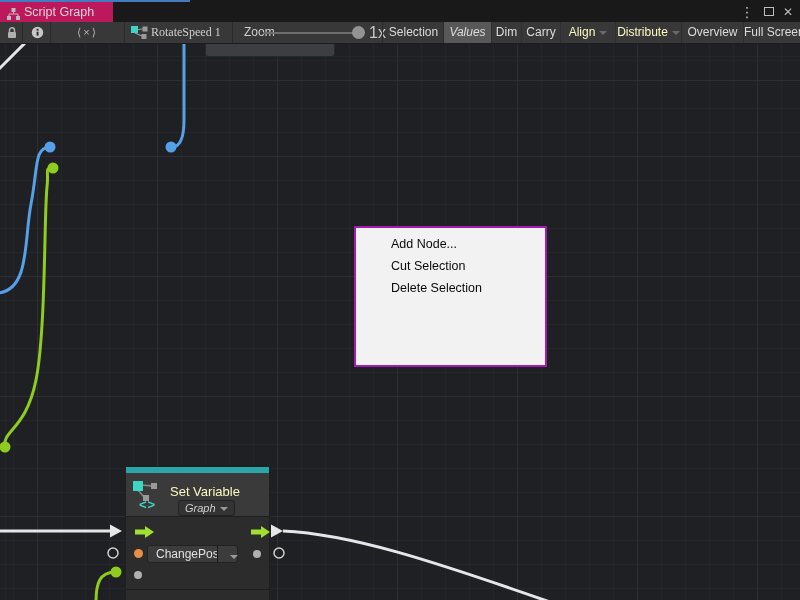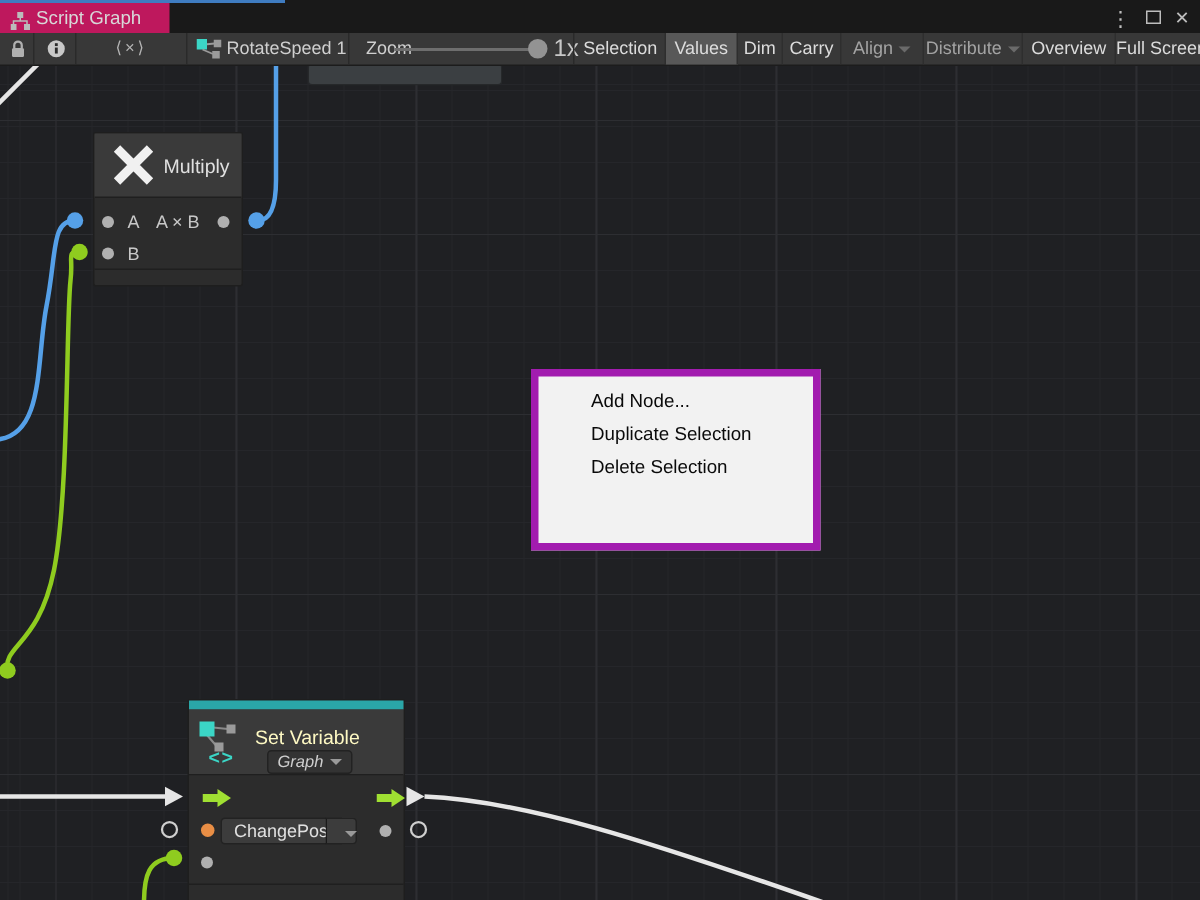--- a/index.html
+++ b/index.html
@@ -19,30 +19,30 @@
   .win-close { position:absolute; right:5px; top:1px; font-size:12px; line-height:18px; }
 
   
   .toolbar { position:absolute; left:0; top:22px; width:800px; height:22px; background:#383838; border-bottom:1px solid #1c1c1c; color:#d4d4d4; font-size:12px; }
   .tb-sec { position:absolute; top:0; height:21px; border-right:1px solid #2a2a2a; }
   .tb-lock { left:0; width:23px; }
   .tb-info { left:23px; width:28px; }
   .tb-code { left:51px; width:74px; text-align:center; line-height:21px; color:#b4b4b4; letter-spacing:2px; font-size:11px; }
   .tb-machine { left:125px; width:108px; }
   .tb-machine .mi { position:absolute; left:6px; top:4px; }
-  .tb-machine .ml { position:absolute; left:26px; top:0; line-height:21px; white-space:nowrap; color:#cfcfcf; }
+  .tb-machine .ml { position:absolute; left:26px; top:0; line-height:21px; white-space:nowrap; color:#cfcfcf;font-family:Liberation Serif, serif; }
   .tb-zoomlabel { position:absolute; left:233px; top:0; line-height:21px; color:#cfcfcf;margin-left:11px; }
   .tb-track { position:absolute; left:263px; top:10px; width:93px; height:2px; background:#6e6e6e; }
   .tb-knob { position:absolute; left:352px; top:4px; width:13px; height:13px; border-radius:50%; background:#939393; }
   .tb-zoomval { position:absolute; left:369px; top:0; line-height:21px; font-size:16px; color:#c8c8c8; }
   .tb-sep { position:absolute; left:382px; top:0; width:1px; height:21px; background:#2a2a2a; }
   .tb-btns { position:absolute; left:384px; top:0; height:21px; display:flex; }
   .tb-btn { height:21px; line-height:21px; text-align:center; border-right:1px solid #2e2e2e; color:#dcdcdc; white-space:nowrap; overflow:hidden; }
-  .tb-btn.active { background:#585858; }
-  .tb-btn.disabled { color:#a3a3a3; }
+  .tb-btn.active { background:#585858;font-style:italic; }
+  .tb-btn.disabled { color:#fef9c3; }
   .caret { display:inline-block; width:0; height:0; border-left:4px solid transparent; border-right:4px solid transparent; border-top:4px solid #9a9a9a; margin-left:4px; vertical-align:middle; }
   .tb-btn.disabled .caret { border-top-color:#6a6a6a; }
   .lock-svg { position:absolute; left:6px; top:4px; }
   .info-svg { position:absolute; left:8px; top:4px; }
 
   
   .canvas { position:absolute; left:0; top:44px; width:800px; height:556px; overflow:hidden;
     background-color:#1f2023;
     background-image:
       repeating-linear-gradient(90deg, #2d2e32 0 1px, transparent 1px 120px),
@@ -75,21 +75,21 @@
   #node-setvar .node-title { position:absolute; left:44px; top:11px; font-size:13px; color:#fef9c3; white-space:nowrap; }
   .chip { position:absolute; background:#333333; border:1px solid #222; border-radius:3px; color:#cfcfcf; font-size:11px; line-height:14px; padding:0 6px; white-space:nowrap; }
   #chip-graph { left:52px; top:27px; height:16px;font-style:italic; }
   .flow-arrow { position:absolute; }
   #chip-var { left:21px; top:78px; height:18px; font-size:12px; line-height:16px; color:#e0e0e0; background:#3c3c3c; border-radius:3px 0 0 3px; padding:0 8px; }
   #chip-var-caret { left:91px; top:78px; width:21px; height:18px; background:#3c3c3c; border:1px solid #222; border-left:1px solid #1a1a1a; border-radius:0 3px 3px 0; }
   #chip-var-caret .caret { margin:6px 0 0 6px; }
   #node-setvar .footer { position:absolute; left:0; right:0; top:122px; height:56px; border-top:1px solid #1f1f1f; }
 
   
-  .ctx-menu { position:absolute; left:354px; top:246px; width:193px; height:121px; background:#f2f2f2; border:5px solid #a21caf; z-index:50; padding-top:5px; }
+  .ctx-menu { position:absolute; left:354px; top:226px; width:193px; height:141px; background:#f2f2f2; border:2px solid #a21caf; z-index:50; padding-top:5px; }
   .ctx-item { height:22px; line-height:22px; padding-left:35px; font-size:12.5px; color:#0a0a0a; white-space:nowrap; }
 </style>
 </head>
 <body>
 
 <div id="root">
 
   <div class="tabbar">
     <div class="tab-accent"></div>
     <div class="tab">
@@ -173,35 +173,20 @@
       <circle cx="53" cy="124" r="5.5" fill="#8fcc1f"></circle>
       <path d="M96,558 C96,540 99,528 116,528" stroke="#8fcc1f" stroke-width="3" fill="none"></path>
       <circle cx="116" cy="528" r="5.5" fill="#8fcc1f"></circle>
 
       <circle cx="113" cy="509" r="5" stroke="#cfcfcf" stroke-width="1.5" fill="none"></circle>
       <circle cx="279" cy="509" r="5" stroke="#cfcfcf" stroke-width="1.5" fill="none"></circle>
     </svg>
 
     <div class="field-remnant"></div>
 
-    <div class="node" id="node-multiply">
-      <div class="node-header">
-        <svg class="x-icon" width="30" height="30" viewBox="0 0 30 30">
-          <path d="M4,4 L26,26 M26,4 L4,26" stroke="#f0f0f0" stroke-width="6"></path>
-        </svg>
-        <span class="node-title">Multiply</span>
-      </div>
-      <span class="port" style="left:5px; top:55px;"></span>
-      <span class="plabel" style="left:22px; top:52px;">A</span>
-      <span class="plabel" style="left:41px; top:52px;">A × B</span>
-      <span class="port" style="left:82px; top:55px;"></span>
-      <span class="port" style="left:5px; top:76px;"></span>
-      <span class="plabel" style="left:22px; top:73px;">B</span>
-      <div class="footer"></div>
-    </div>
 
     <div class="node" id="node-setvar">
       <div class="teal-bar"></div>
       <div class="node-header">
         <svg class="sv-icon" width="30" height="24" viewBox="0 0 30 24">
           <path d="M10,5 L20,6 M6,10 L12,17" stroke="#8a8a8a" stroke-width="1.4" fill="none"></path>
           <rect x="1" y="1" width="10" height="10" fill="#3bd6c6"></rect>
           <rect x="19" y="3" width="6" height="6" fill="#9a9a9a"></rect>
           <rect x="11" y="15" width="6" height="6" fill="#9a9a9a"></rect>
         </svg>
@@ -220,17 +205,17 @@
       <span class="chip" id="chip-var-caret"><span class="caret"></span></span>
       <span class="port" style="left:127px; top:83px;"></span>
       <span class="port" style="left:8px; top:104px;"></span>
       <div class="footer"></div>
     </div>
 
   </div>
 
   <div class="ctx-menu">
     <div class="ctx-item">Add Node...</div>
-    <div class="ctx-item">Duplicate Selection</div>
+    <div class="ctx-item">Cut Selection</div>
     <div class="ctx-item">Delete Selection</div>
   </div>
 
 </div>
 
 </body></html>

